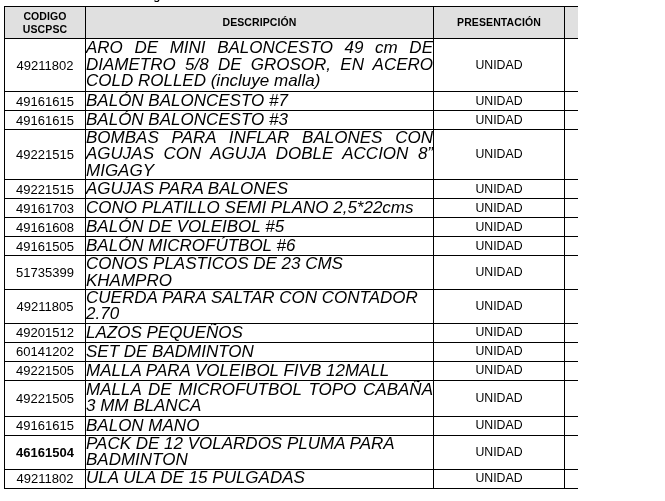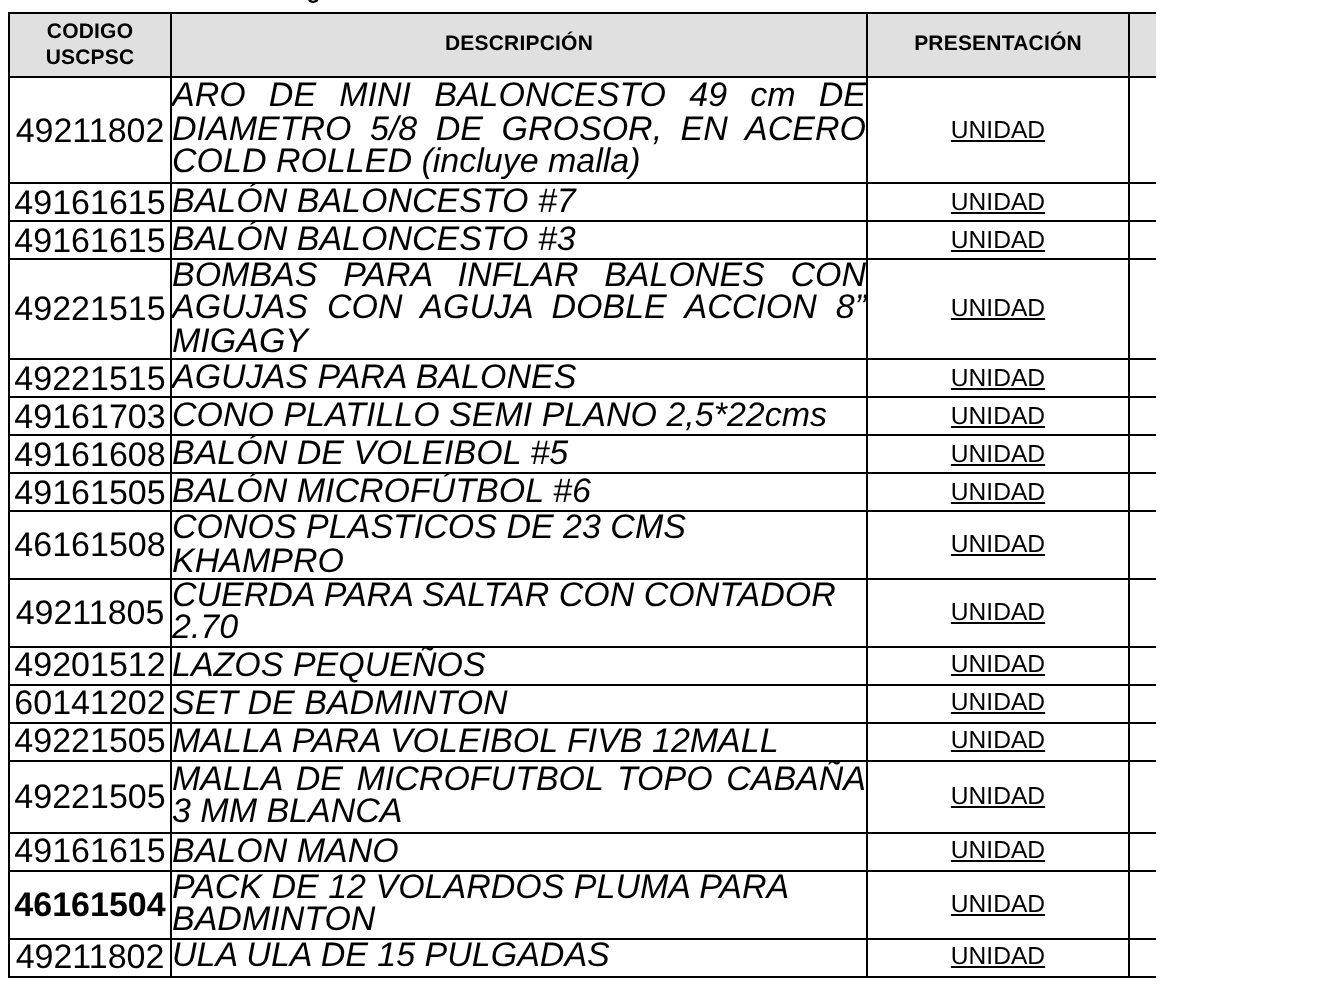--- a/index.html
+++ b/index.html
@@ -75,21 +75,21 @@
     padding: 3px 2px;
     height: 24px;
   }
   .hdr-codigo {
     white-space: pre-line;
   }
 
   
   .cell-codigo {
     text-align: center;
-    font-size: 17px;
+    font-size: 13px;
     line-height: 15px;
     padding: 2px 2px;
     white-space: nowrap;
   }
   .cell-codigo.bold { font-weight: bold; text-align: center; }
 
   .cell-desc {
     text-align: left;
     font-size: 17px;
     line-height: 16.4px;
@@ -100,21 +100,20 @@
   .cell-desc.justify {
     text-align: justify;
     text-align-last: left;
   }
 
   .cell-pres {
     text-align: center;
     font-size: 12.3px;
     line-height: 15px;
     padding: 2px 2px;
-    text-decoration: underline;
   }
 
   .cell-cant {
     text-align: center;
     font-size: 12.3px;
     line-height: 15px;
     padding: 2px 2px;
   }
 
   
@@ -191,21 +190,21 @@
             <td class="cell-pres">UNIDAD</td>
             <td class="cell-cant">14</td>
           </tr>
           <tr class="h1">
             <td class="cell-codigo">49161505</td>
             <td class="cell-desc">BALÓN MICROFÚTBOL #6</td>
             <td class="cell-pres">UNIDAD</td>
             <td class="cell-cant">4</td>
           </tr>
           <tr class="h1">
-            <td class="cell-codigo">46161508</td>
+            <td class="cell-codigo">51735399</td>
             <td class="cell-desc">CONOS PLASTICOS DE 23 CMS KHAMPRO</td>
             <td class="cell-pres">UNIDAD</td>
             <td class="cell-cant">10</td>
           </tr>
           <tr class="h1">
             <td class="cell-codigo">49211805</td>
             <td class="cell-desc">CUERDA PARA SALTAR CON CONTADOR  2.70</td>
             <td class="cell-pres">UNIDAD</td>
             <td class="cell-cant">10</td>
           </tr>

